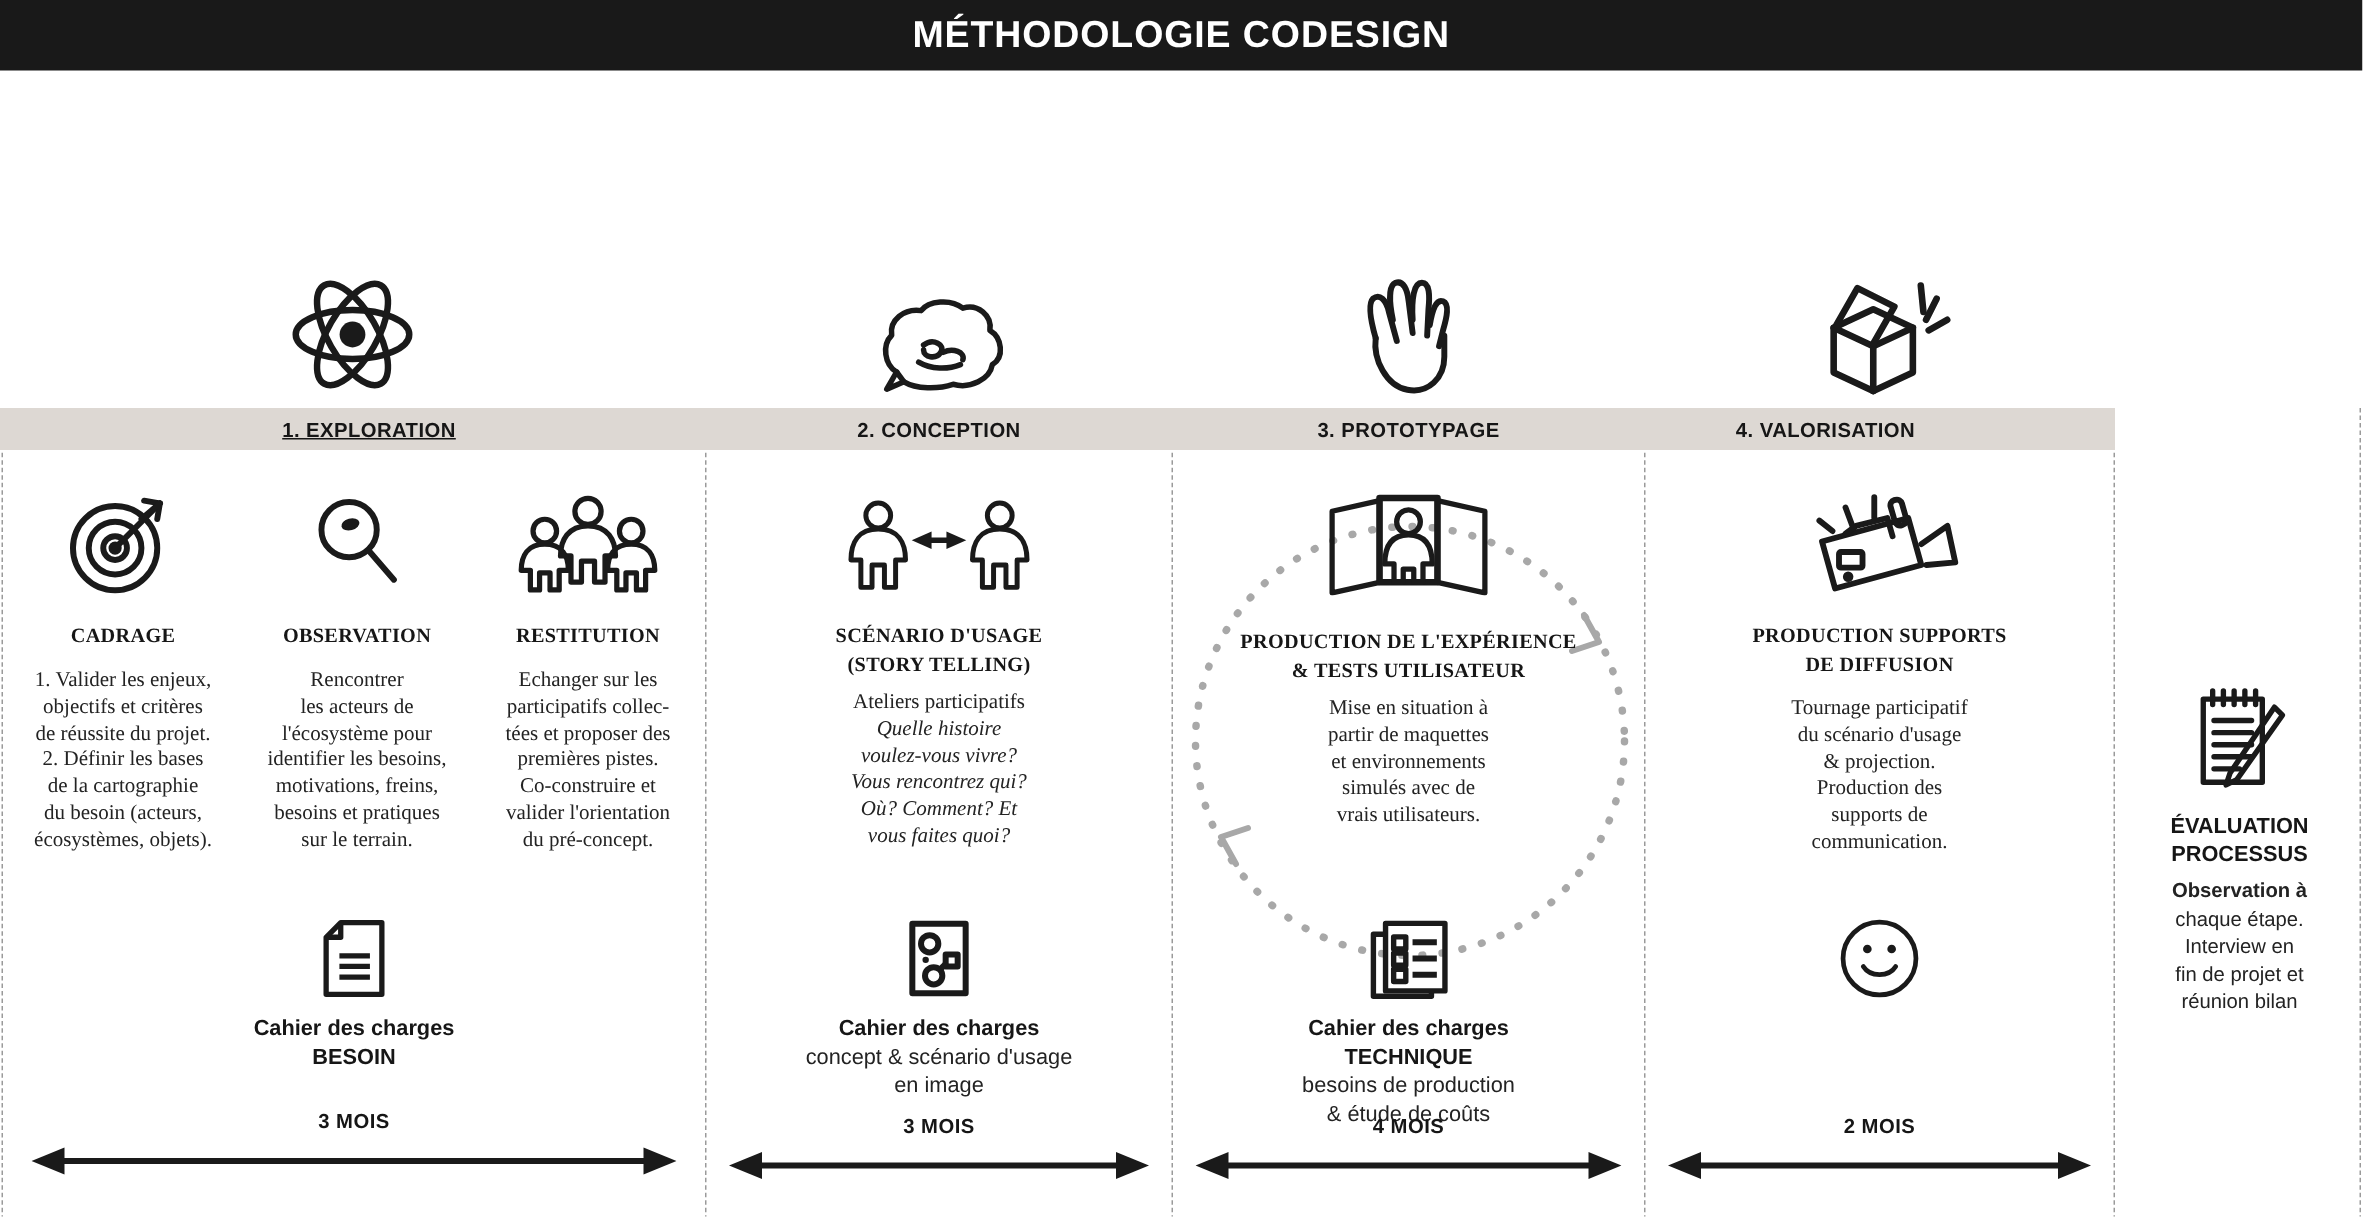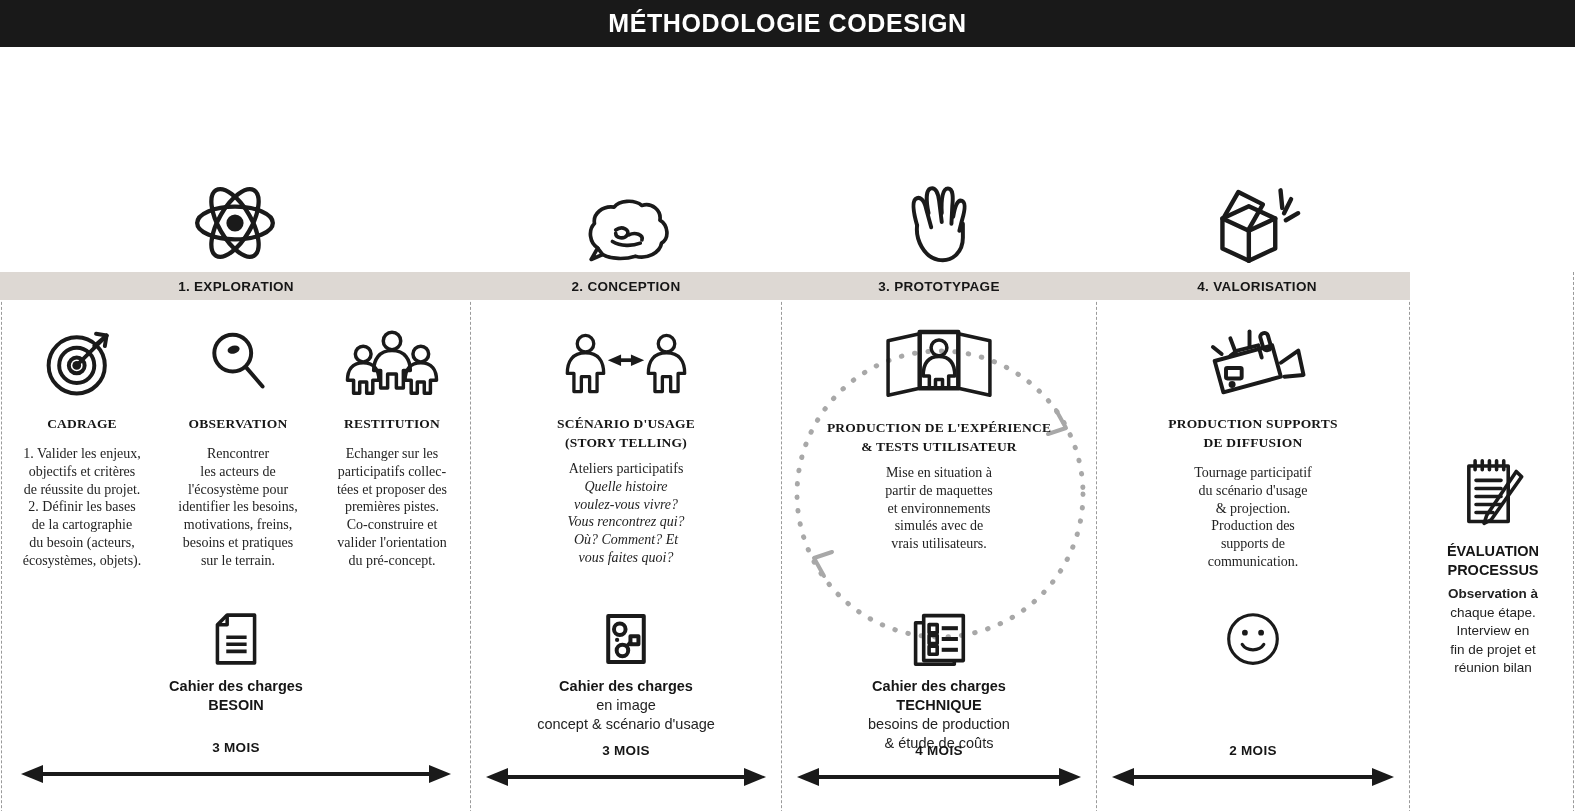--- a/index.html
+++ b/index.html
@@ -273,24 +273,24 @@
         <g stroke="#1a1a1a" stroke-width="5" stroke-linecap="round">
           <path d="M84 14 L86 34"></path>
           <path d="M96 24 L88 40"></path>
           <path d="M104 40 L90 48"></path>
         </g>
       </svg>
     </div>
   </div>
 
   <div class="header-band">
-    <div class="header-cell" style="left:2px;   width:468px;">1. EXPLORATION</div>
+    <div class="header-cell" style="left:12px;   width:468px;text-decoration:underline;">1. EXPLORATION</div>
     <div class="header-cell" style="left:471px; width:310px;">2. CONCEPTION</div>
     <div class="header-cell" style="left:782px; width:314px;">3. PROTOTYPAGE</div>
-    <div class="header-cell" style="left:1101px;width:312px;">4. VALORISATION</div>
+    <div class="header-cell" style="left:1061px;width:312px;">4. VALORISATION</div>
   </div>
 
   <div class="col" style="left:2px; width:468px;">
 
     <div class="subrow" style="top:18px;">
 
       <div class="subblock" style="width:156px;">
         <div class="sub-icon">
           <svg width="74" height="72" viewBox="0 0 84 82">
             <g fill="none" stroke="#1a1a1a" stroke-width="4.5">
@@ -440,22 +440,22 @@
             <rect x="32" y="27" width="9" height="9"></rect>
             <path d="M28 38 L33 33"></path>
           </g>
           <circle cx="17" cy="31" r="2.4" fill="#1a1a1a"></circle>
         </svg>
       </div>
       <div class="deliv-title">
         <span style="display:block;">Cahier des charges</span>
       </div>
       <div class="deliv-sub">
+        <span style="display:block;">concept &amp; scénario d'usage</span>
         <span style="display:block;">en image</span>
-        <span style="display:block;">concept &amp; scénario d'usage</span>
       </div>
     </div>
 
     <div class="duration" style="top:443px;">
       <div class="duration-label">3 MOIS</div>
       <div class="duration-arrow">
         <svg width="280" height="22" viewBox="0 0 280 22">
           <g stroke="#1a1a1a" stroke-width="4">
             <line x1="16" y1="11" x2="264" y2="11"></line>
           </g>

